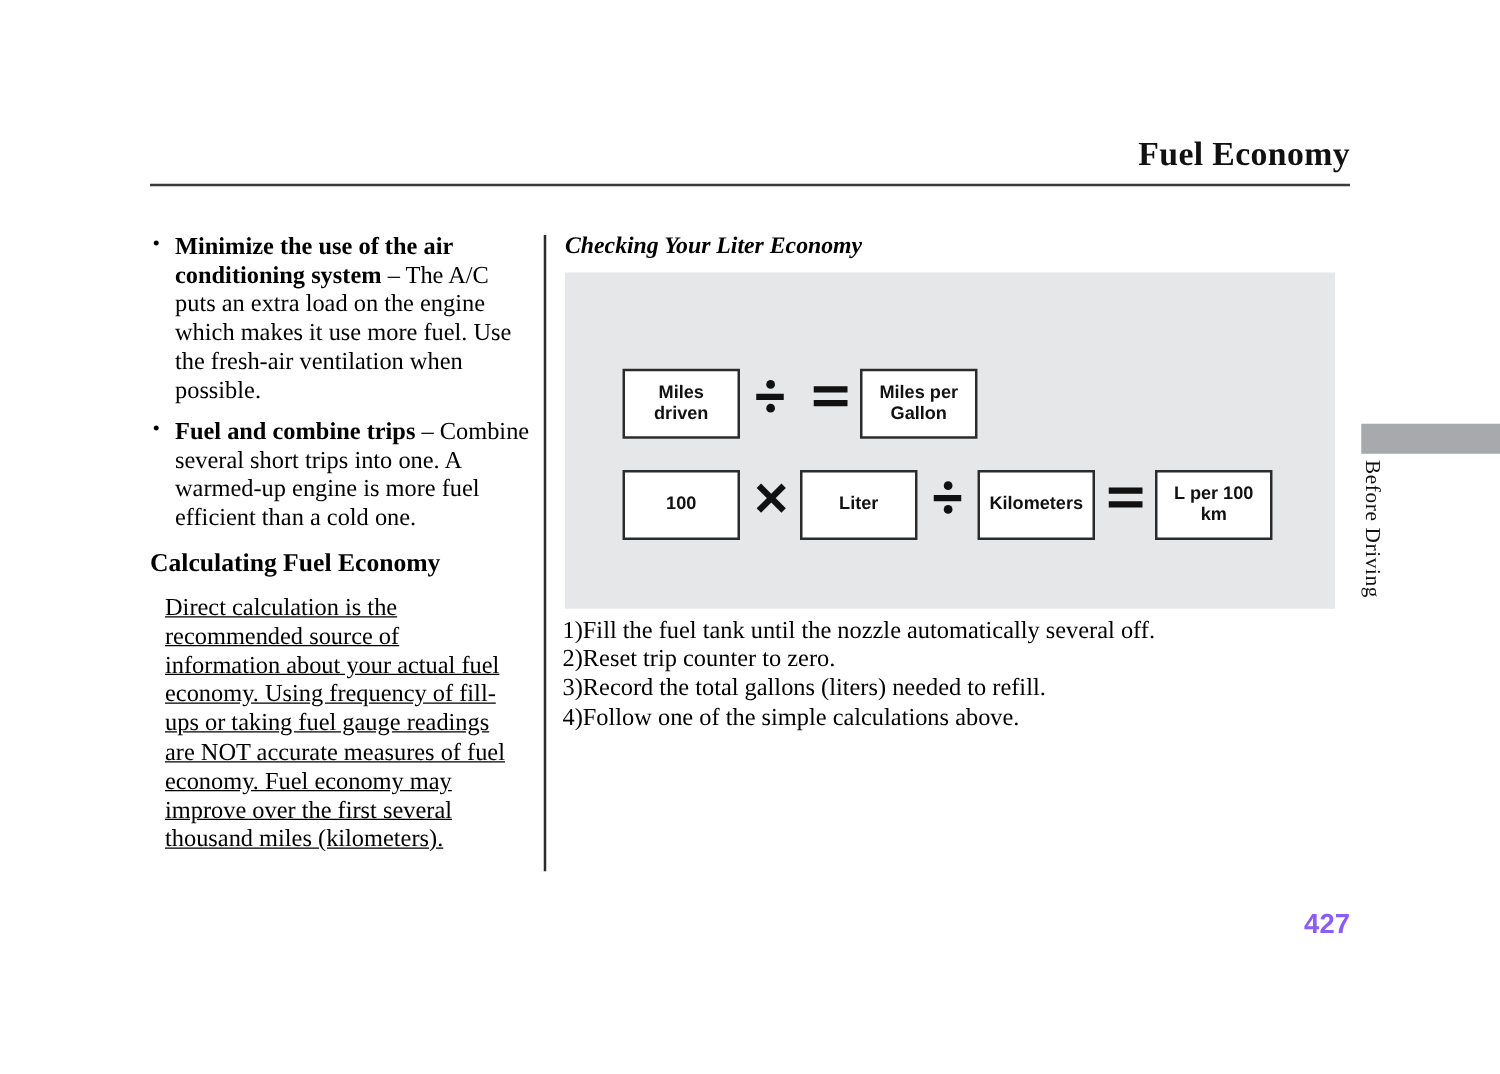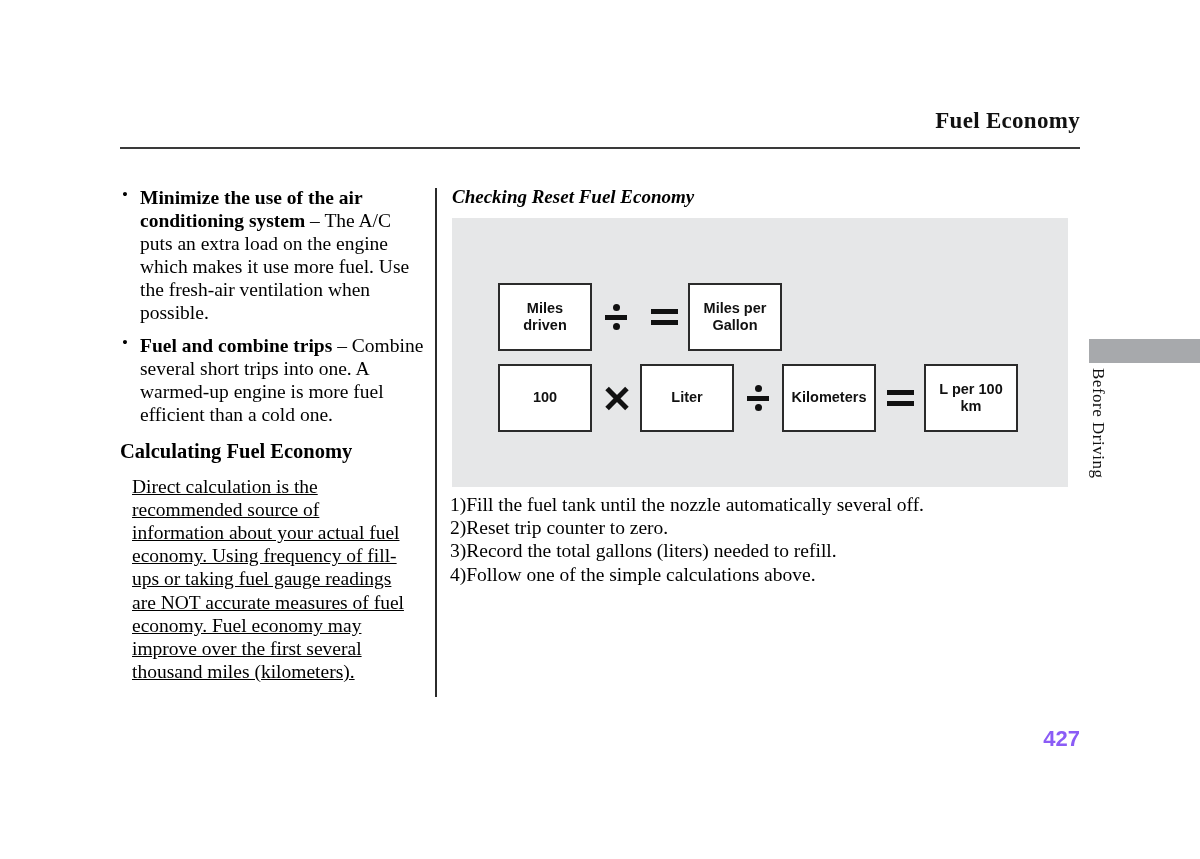--- a/index.html
+++ b/index.html
@@ -18,21 +18,21 @@
 
   
   .page-header {
     position: absolute;
     left: 120px;
     top: 108px;
     width: 960px;
     text-align: right;
     font-family: "Liberation Serif", serif;
     font-weight: bold;
-    font-size: 23px;
+    font-size: 27px;
     letter-spacing: 0.3px;
     color: #111;
   }
   .header-rule {
     position: absolute;
     left: 120px;
     top: 147px;
     width: 960px;
     height: 2px;
     background: #3a3a3a;
@@ -128,32 +128,33 @@
     position: absolute;
     display: flex;
     align-items: center;
   }
   .eq-row-1 { left: 46px; top: 65px; }
   .eq-row-2 { left: 46px; top: 146px; }
 
   .eq-box {
     background: #ffffff;
     border: 2.5px solid #2b2b2b;
-    height: 68px;
+    height: 56px;
     display: flex;
     align-items: center;
     justify-content: center;
     text-align: center;
     font-family: "Liberation Sans", sans-serif;
     font-weight: bold;
     font-size: 14.5px;
     line-height: 1.18;
     color: #111;
     box-sizing: border-box;
     padding: 0 4px;
+    margin-top: 12px;
   }
   .box-w1 { width: 94px; }
 
   .eq-op {
     width: 48px;
     display: flex;
     align-items: center;
     justify-content: center;
     font-family: "Liberation Sans", sans-serif;
     font-weight: bold;
@@ -279,21 +280,21 @@
     <li>
       <span class="bullet-lead">Fuel and combine trips</span><span class="dash"> – </span><span>Combine several short trips into one. A warmed-up engine is more fuel efficient than a cold one.</span>
     </li>
   </ul>
 
   <h3 class="sub-head">Calculating Fuel Economy</h3>
   <p class="body-text">Direct calculation is the recommended source of information about your actual fuel economy. Using frequency of fill-ups or taking fuel gauge readings are NOT accurate measures of fuel economy. Fuel economy may improve over the first several thousand miles (kilometers).</p>
 </div>
 
 <div class="right-col">
-  <h4 class="checking-head">Checking Reset Fuel Economy</h4>
+  <h4 class="checking-head">Checking Your Liter Economy</h4>
 </div>
 
 <div class="diagram-panel">
 
   <div class="eq-row eq-row-1">
     <div class="eq-box box-w1">Miles driven</div>
     <div class="eq-op">
       <span class="op-div">
           <span class="dot dot-top"></span>
           <span class="bar"></span>

